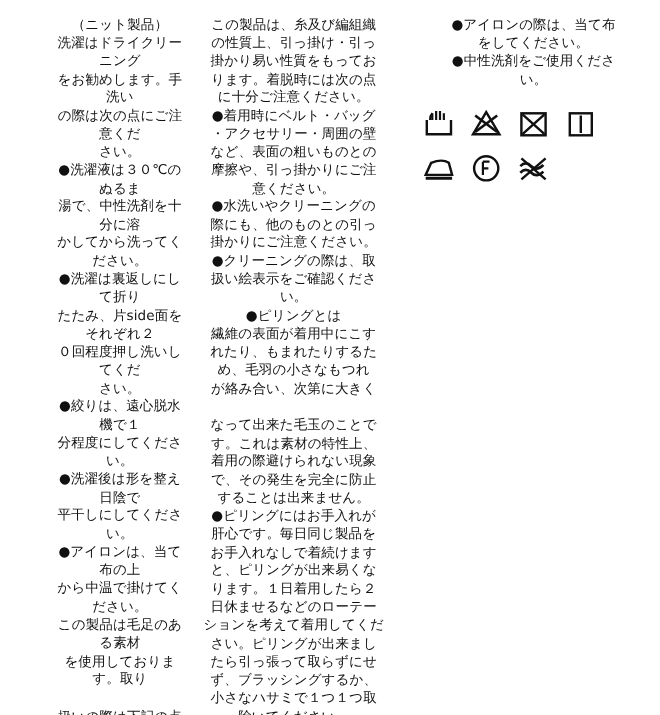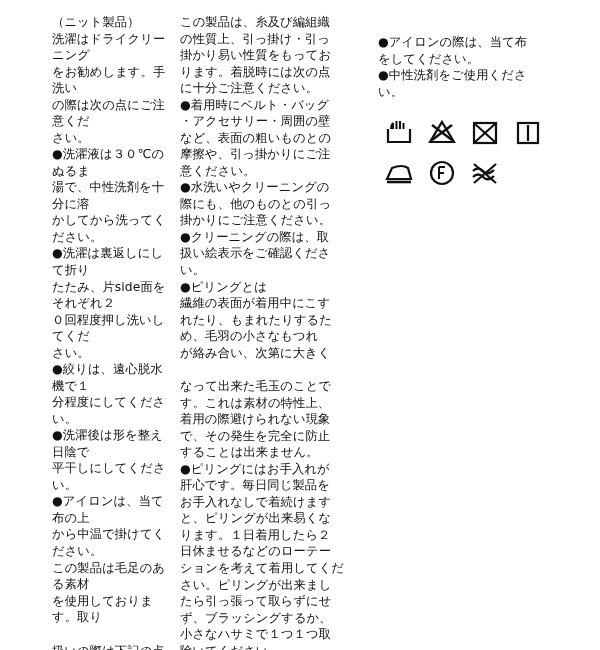--- a/index.html
+++ b/index.html
@@ -27,30 +27,30 @@
     width: 600px;
     display: flex;
     flex-direction: row;
     align-items: flex-start;
   }
   .col {
     box-sizing: border-box;
   }
   .col-1 { width: 170px; padding-left: 52px; padding-right: 4px; }
   .col-2 { width: 190px; padding-left: 10px; padding-right: 6px; }
-  .col-3 { width: 240px; padding-left: 18px; padding-right: 8px; margin-top: 20px; }
+  .col-3 { width: 240px; padding-left: 18px; padding-right: 8px; }
 
   .para {
     font-size: 12.3px;
     line-height: 1.345;
     letter-spacing: 0.1px;
     margin: 0 0 0 0;
     white-space: pre-wrap;
     word-break: break-all;
-    text-align: left;
+    text-align: center;
   }
   .gap-md { height: 17px; }
 
   .symbols {
     margin-top: 18px;
     margin-left: 6px;
     width: 200px;
   }
   .symbol-row {
     display: flex;

